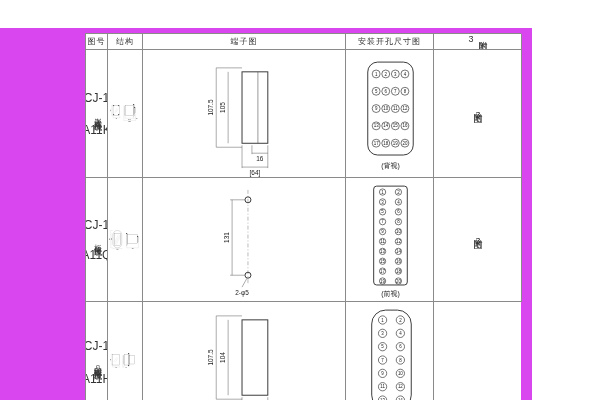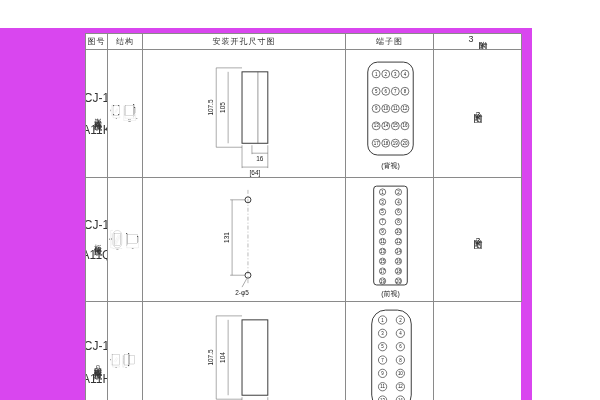--- a/index.html
+++ b/index.html
@@ -45,24 +45,24 @@
 <div class="page">
   <div class="spec-table">
 
     <div class="cell hcell">
         <span>图号</span>
       </div>
     <div class="cell hcell">
         <span>结构</span>
       </div>
     <div class="cell hcell">
-        <span>安装开孔尺寸图</span>
+        <span>端子图</span>
       </div>
     <div class="cell hcell">
-        <span>端子图</span>
+        <span>安装开孔尺寸图</span>
       </div>
 
     <div class="cell">
       <span class="vtext">附图3</span>
     </div>
     <div class="cell struct-cell">
       <span class="model">CJ-1</span>
       <span class="vtext desc">嵌入式后接线</span>
       <span class="code">A11K</span>
     </div>

